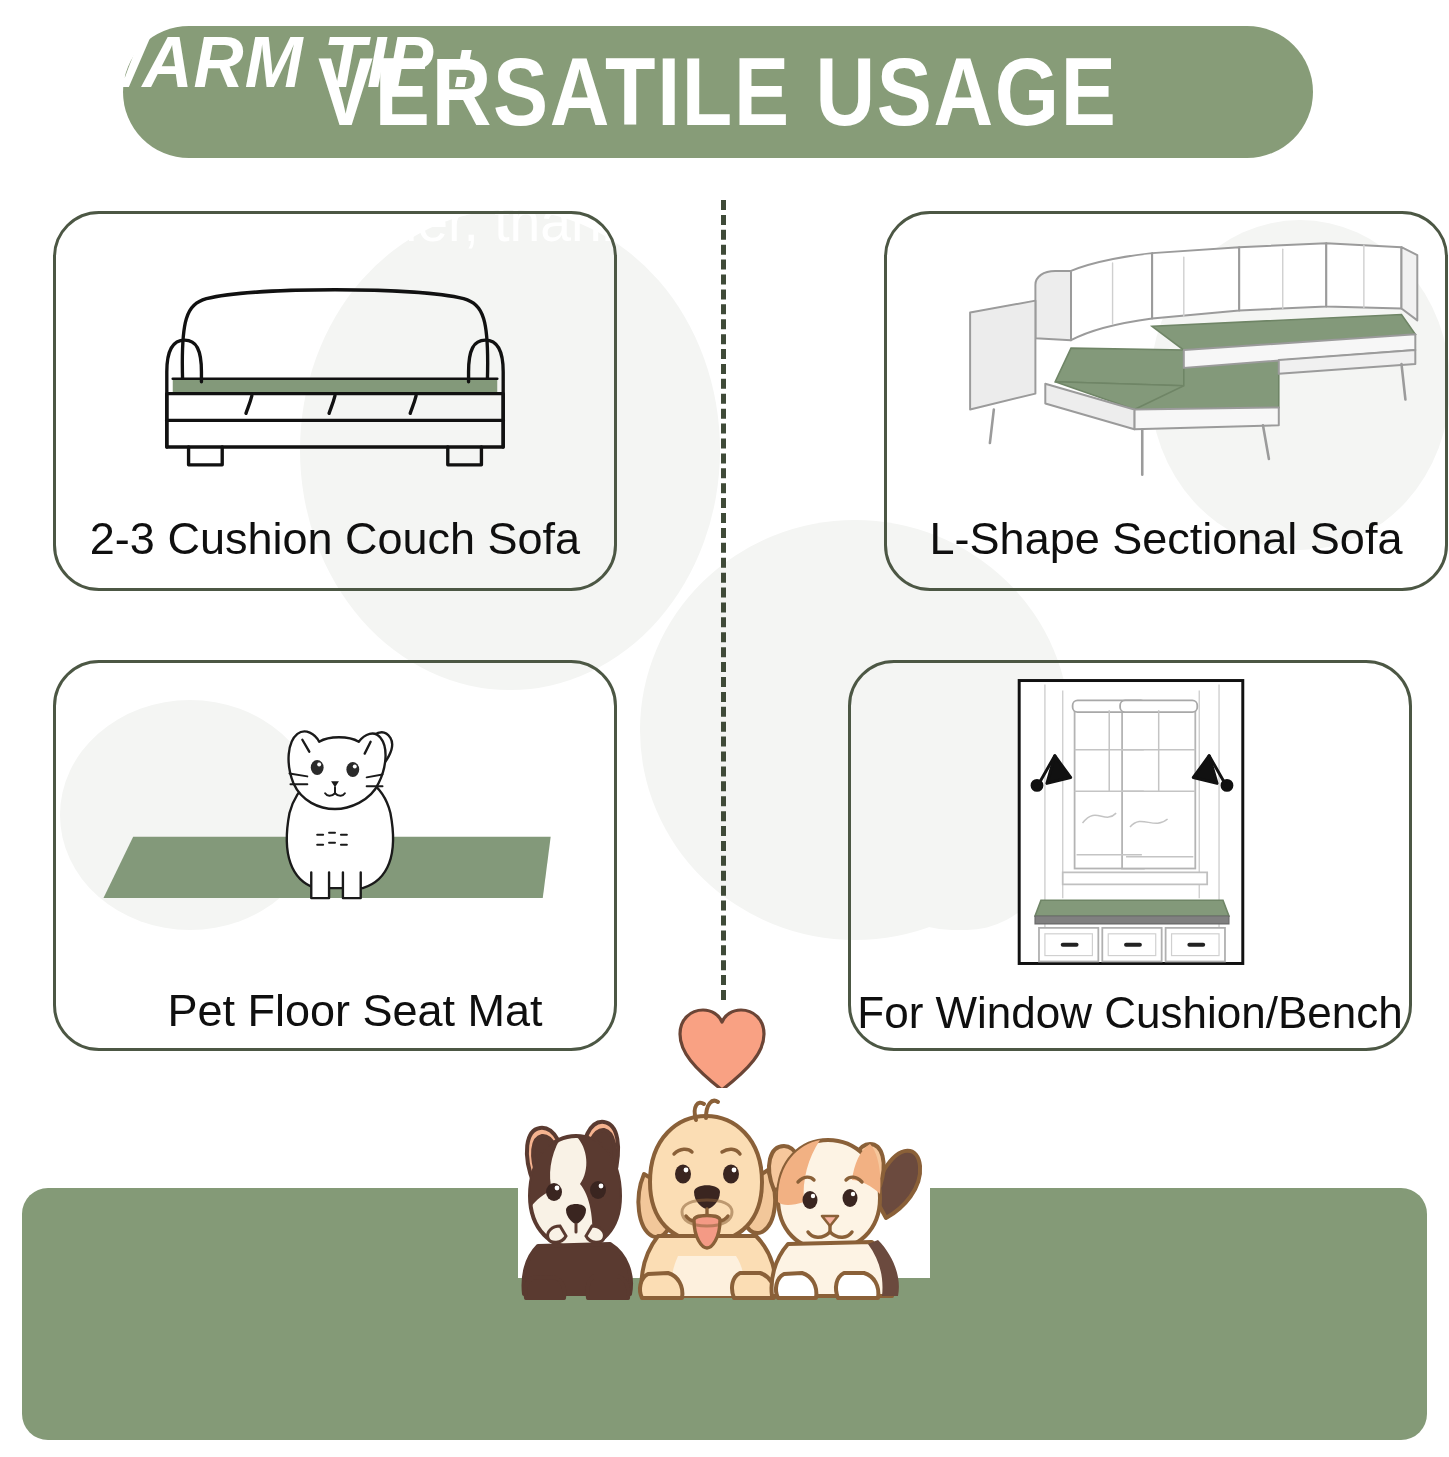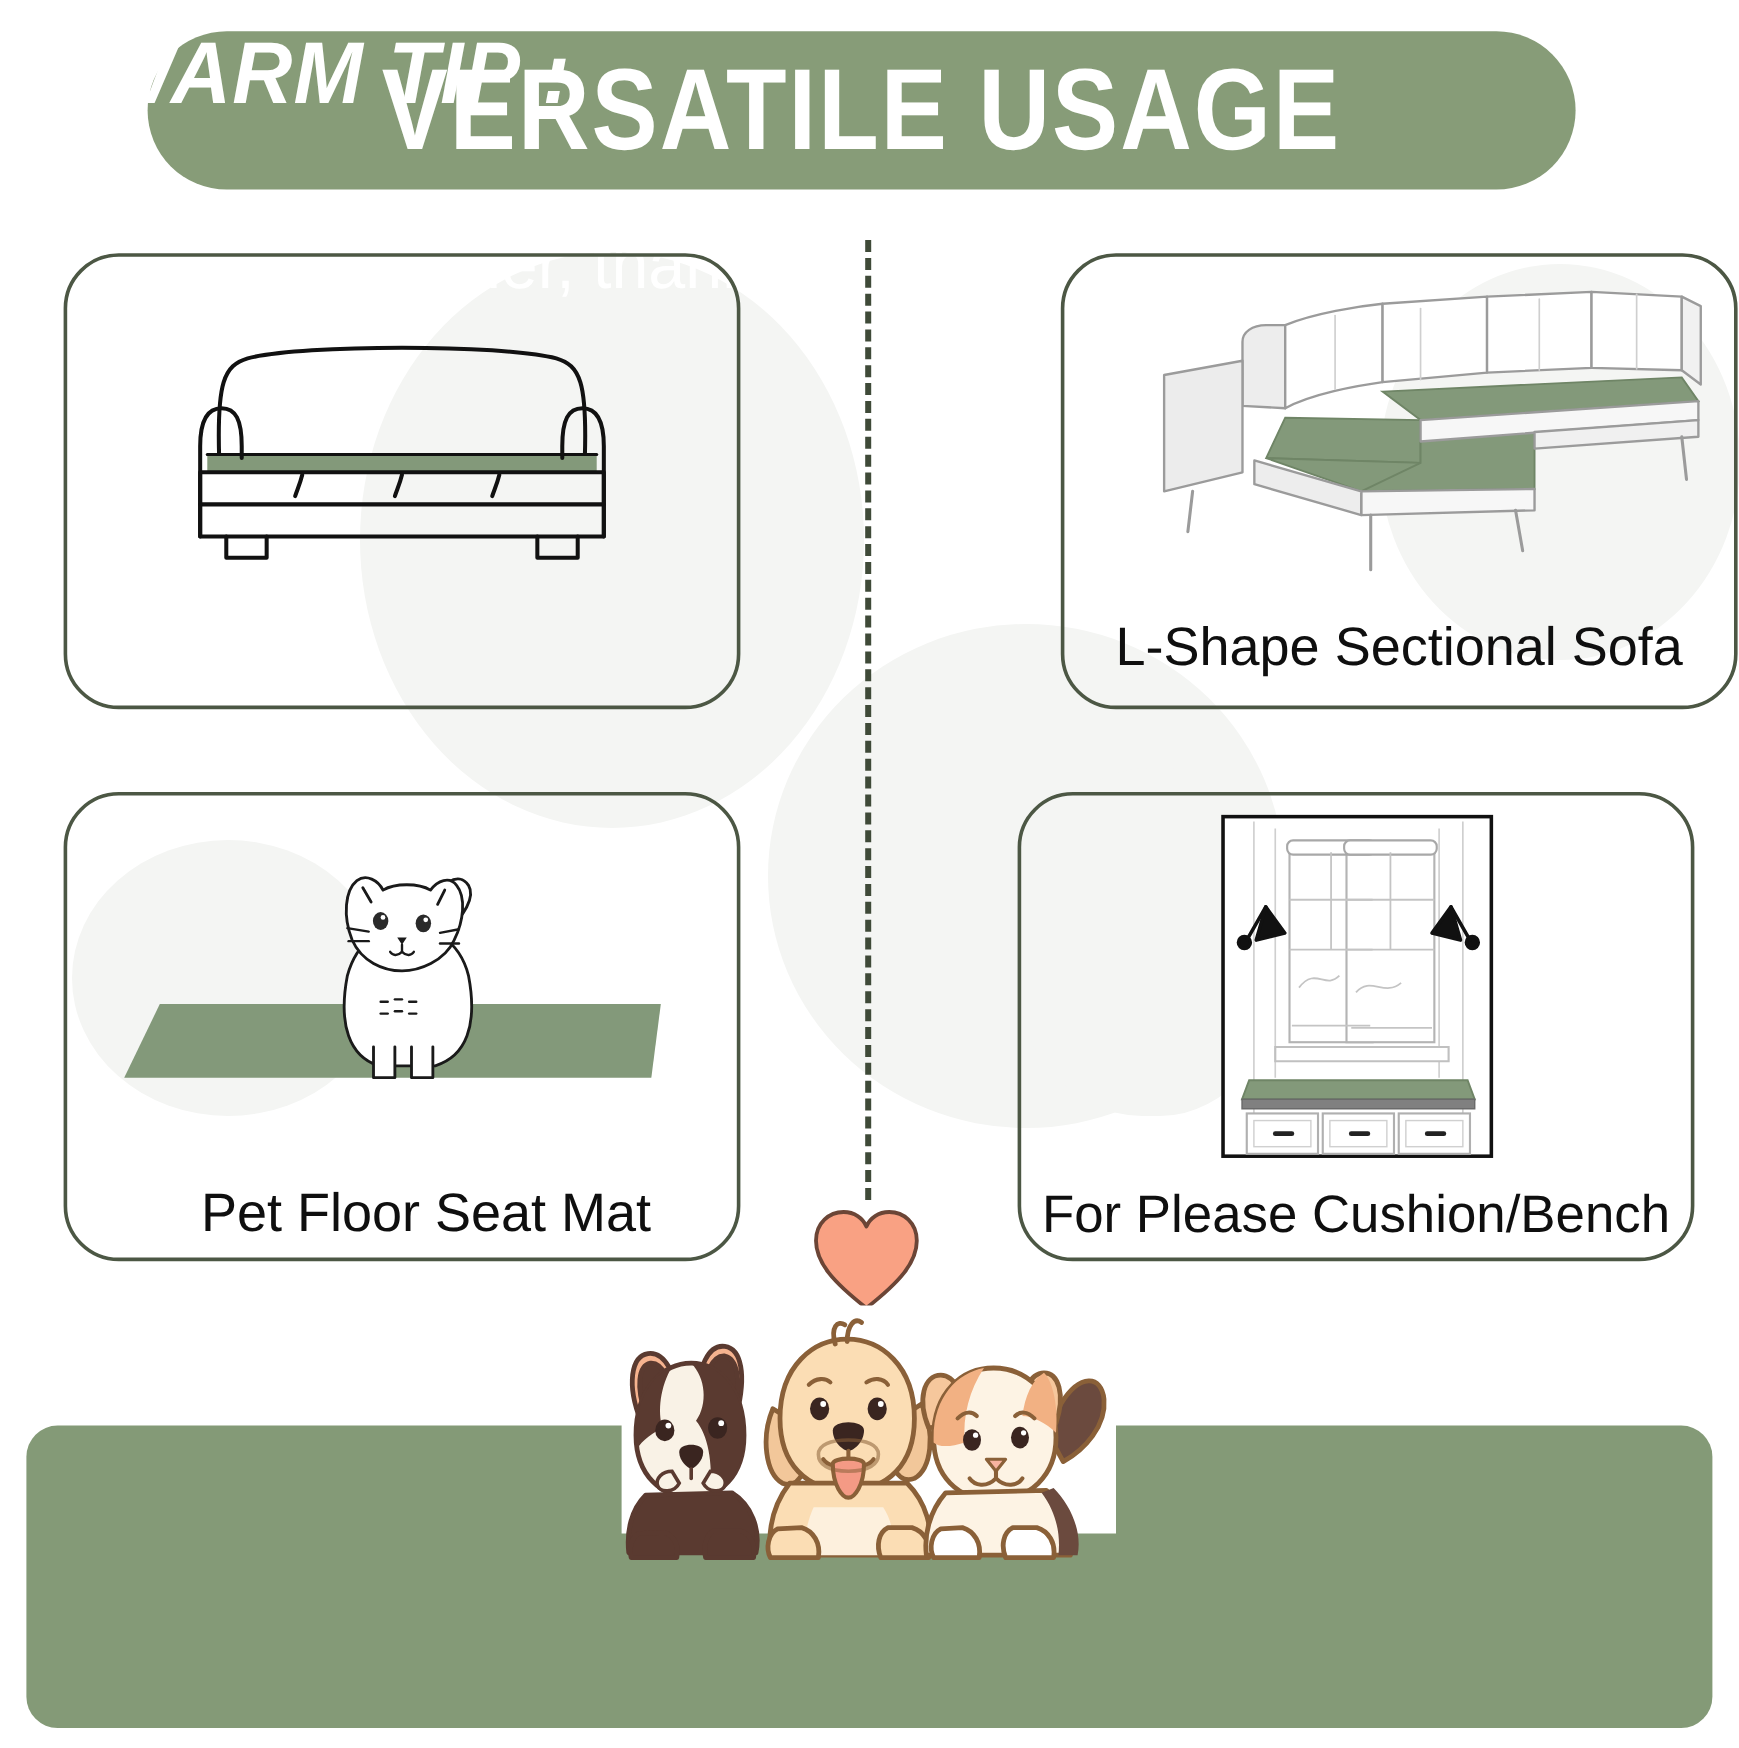--- a/index.html
+++ b/index.html
@@ -113,20 +113,21 @@
 
         <path d="M112 226 L112 150 C112 128 118 118 130 118 C142 118 147 128 147 150 L147 160"></path>
 
         <path d="M452 226 L452 150 C452 128 446 118 434 118 C422 118 417 128 417 150 L417 160"></path>
 
         <path d="M134 226 L134 244 L168 244 L168 226"></path>
         <path d="M396 226 L396 244 L430 244 L430 226"></path>
       </g>
     </svg>
   </div>
+  <div class="card-label">2-3 Cushion Couch Sofa</div>
 </div>
 
 <div class="card c2">
   <div class="card-art">
     <svg viewBox="0 0 564 270" preserveAspectRatio="xMidYMid meet">
       <g stroke="#9b9b9b" stroke-width="2" fill="#ffffff" stroke-linejoin="round" stroke-linecap="round">
 
         <path d="M150 116 L150 62 C150 54 158 48 170 48 L186 48 L186 118 Z" fill="#ededed"></path>
         <path d="M186 48 C210 38 248 32 268 30 L268 96 C246 99 208 106 186 118 Z"></path>
         <path d="M268 30 L356 24 L356 88 L268 96 Z"></path>
@@ -286,21 +287,21 @@
         <rect x="260" y="262" width="48" height="22"></rect>
         <rect x="324" y="262" width="48" height="22"></rect>
       </g>
       <g fill="#222">
         <rect x="212" y="271" width="18" height="4" rx="2"></rect>
         <rect x="276" y="271" width="18" height="4" rx="2"></rect>
         <rect x="340" y="271" width="18" height="4" rx="2"></rect>
       </g>
     </svg>
   </div>
-  <div class="card-label">For Please Cushion/Bench</div>
+  <div class="card-label">For Window Cushion/Bench</div>
 </div>
 
 <div class="heart-wrap">
   <svg viewBox="0 0 92 90">
     <path d="M46 84 C18 62 4 46 4 28 C4 13 15 4 27 4 C36 4 43 9 46 16 C49 9 56 4 65 4 C77 4 88 13 88 28 C88 46 74 62 46 84 Z" fill="#f9a183" stroke="#6b4536" stroke-width="3.2" stroke-linejoin="round"></path>
   </svg>
 </div>
 
 <div class="pets-wrap">
   <svg viewBox="0 0 462 232">

